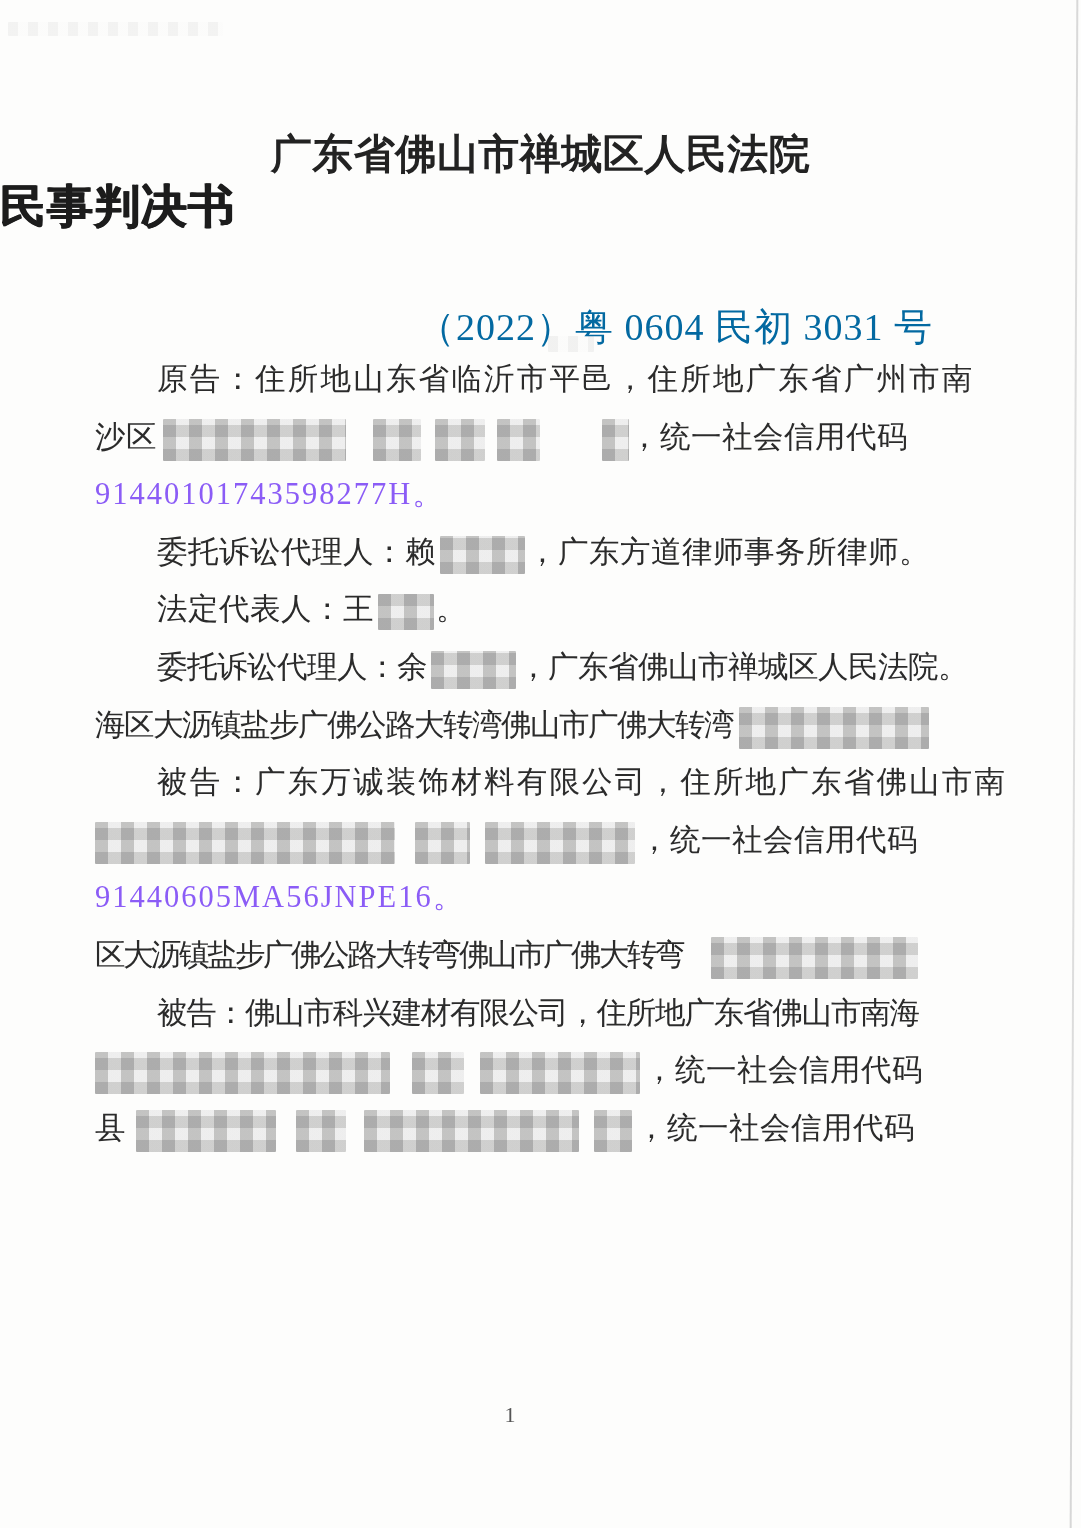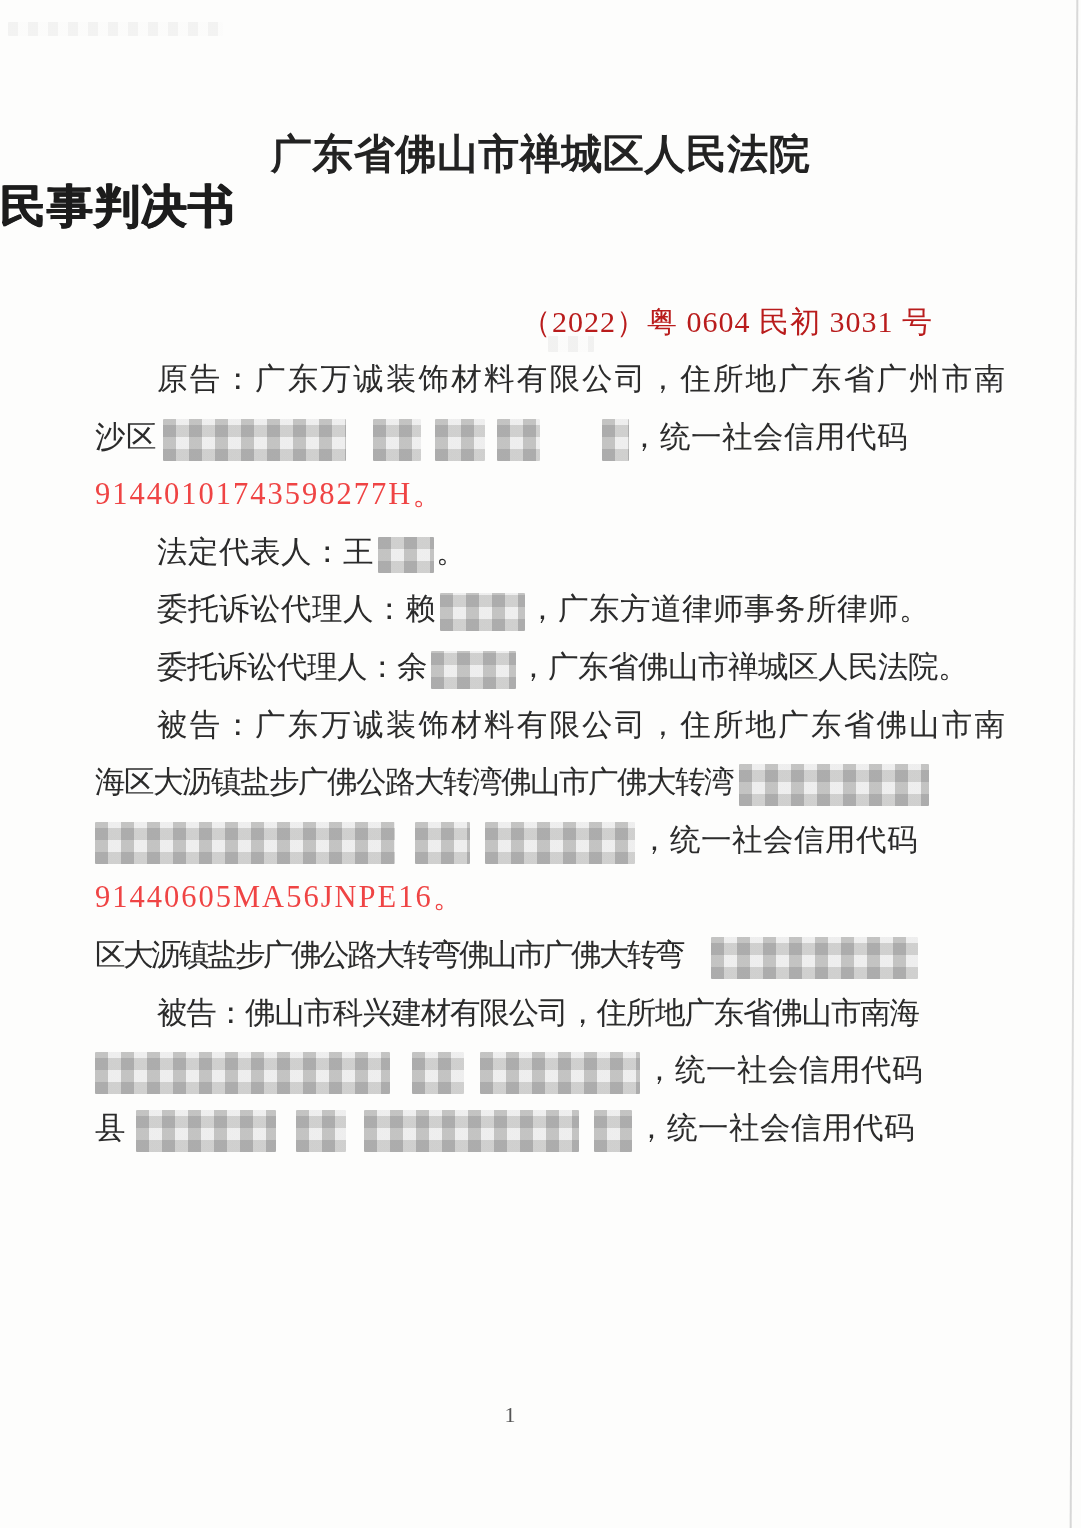--- a/index.html
+++ b/index.html
@@ -21,39 +21,39 @@
   }
   .doc-type {
     position:absolute; top:176px; left:0; width:100%;
     text-align:left;
     font-size:46px; font-weight:bold; letter-spacing:1px;
     color:#1c1c1c;
     text-shadow:0.7px 0 0 currentColor, -0.7px 0 0 currentColor;
   }
   .case-no {
     position:absolute; top:302px; right:148px;
-    font-size:30px; letter-spacing:1px; color:#b91c1c;
+    font-size:38px; letter-spacing:1px; color:#0369a1;
     white-space:nowrap;
   }
   
   .body-block {
     position:absolute; top:351px; left:95px; width:870px;
     font-size:30.5px; color:#2b2b2b;
   }
   .line {
     height:57.6px; line-height:57.6px;
     white-space:nowrap; letter-spacing:0.5px;
   }
   .indent { padding-left:62px; }
   .ls22 { letter-spacing:2.2px; }
   .lsm12 { letter-spacing:-1.2px; }
   .lsm15 { letter-spacing:-1.5px; }
   .lsm25 { letter-spacing:-2.5px; }
   .lsm05 { letter-spacing:-0.5px; }
-  .digits { letter-spacing:2px; color:#ef4444; }
+  .digits { letter-spacing:2px; color:#8b5cf6; }
   
   .px {
     display:inline-block; vertical-align:middle;
     border-radius:1px;
     background-image:
       repeating-linear-gradient(90deg, rgba(110,110,110,0.38) 0 13px, rgba(190,190,190,0.16) 13px 26px),
       repeating-linear-gradient(0deg, rgba(130,130,130,0.34) 0 12px, rgba(215,215,215,0.14) 12px 24px);
   }
   .px-name { width:56px; height:36px; margin-left:4px; margin-right:2px; }
   .px-agent { width:85px; height:38px; margin-left:4px; margin-right:2px; }
@@ -90,49 +90,49 @@
   <div class="noise noise-mid"></div>
   <div class="scan-edge"></div>
 
   <div class="court-title">广东省佛山市禅城区人民法院</div>
   <div class="doc-type">民事判决书</div>
   <div class="case-no">（2022）粤 0604 民初 3031 号</div>
 
   <div class="body-block">
 
     <div class="line indent ls22">
-      <span>原告：广东万诚装饰材料有限公司，住所地广东省广州市南</span>
+      <span>原告：住所地山东省临沂市平邑，住所地广东省广州市南</span>
     </div>
 
     <div class="line">
       <span>沙区</span><span class="px px-addr" style="width:183px;margin-left:6px;"></span><span class="px px-addr" style="width:48px;margin-left:27px;"></span><span class="px px-addr" style="width:50px;margin-left:14px;"></span><span class="px px-addr" style="width:43px;margin-left:12px;"></span><span class="px px-addr" style="width:27px;margin-left:62px;"></span><span>，统一社会信用代码</span>
     </div>
 
     <div class="line digits">
       <span>91440101743598277H。</span>
     </div>
 
     <div class="line indent">
-      <span>法定代表人：王</span><span class="px px-name"></span><span>。</span>
+      <span>委托诉讼代理人：赖</span><span class="px px-agent"></span><span>，广东方道律师事务所律师。</span>
     </div>
 
     <div class="line indent">
-      <span>委托诉讼代理人：赖</span><span class="px px-agent"></span><span>，广东方道律师事务所律师。</span>
+      <span>法定代表人：王</span><span class="px px-name"></span><span>。</span>
     </div>
 
     <div class="line indent lsm05">
       <span>委托诉讼代理人：余</span><span class="px px-agent"></span><span>，广东省佛山市禅城区人民法院。</span>
     </div>
 
+    <div class="line lsm15">
+      <span>海区大沥镇盐步广佛公路大转湾佛山市广佛大转湾</span><span class="px px-addr" style="width:190px;margin-left:6px;"></span>
+    </div>
+
     <div class="line indent ls22">
       <span>被告：广东万诚装饰材料有限公司，住所地广东省佛山市南</span>
-    </div>
-
-    <div class="line lsm15">
-      <span>海区大沥镇盐步广佛公路大转湾佛山市广佛大转湾</span><span class="px px-addr" style="width:190px;margin-left:6px;"></span>
     </div>
 
     <div class="line">
       <span class="px px-addr" style="width:300px;"></span><span class="px px-addr" style="width:55px;margin-left:20px;"></span><span class="px px-addr" style="width:150px;margin-left:15px;"></span><span style="margin-left:4px;">，统一社会信用代码</span>
     </div>
 
     <div class="line digits">
       <span>91440605MA56JNPE16。</span>
     </div>
 

